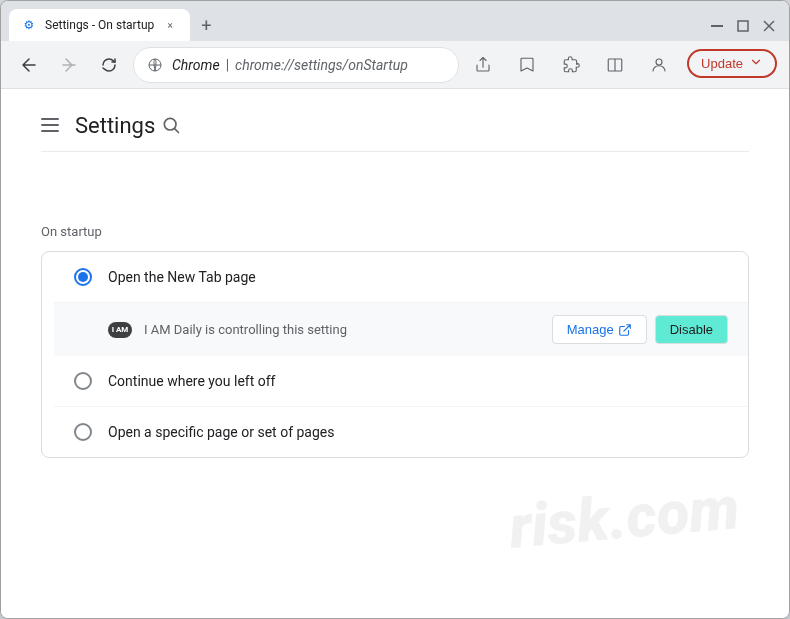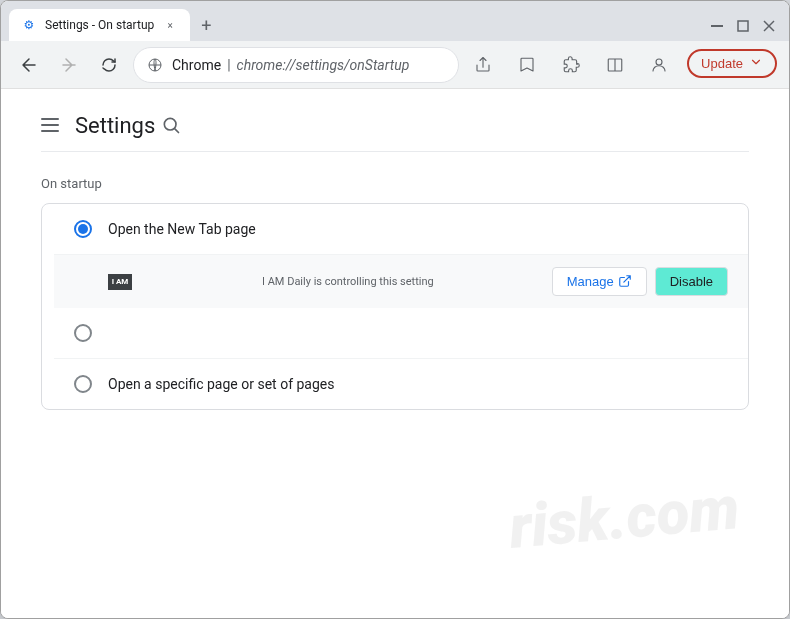--- a/index.html
+++ b/index.html
@@ -161,20 +161,21 @@
     .address-text {
       flex: 1;
       font-size: 14px;
       color: #202124;
       display: flex;
       align-items: center;
       gap: 4px;
     }
     .address-domain {
       color: #202124;
+      font-style: italic;
     }
     .address-path {
       color: #5f6368;
       font-style: italic;
     }
     .nav-right-icons {
       display: flex;
       align-items: flex-start;
       gap: 12px;
     }
@@ -261,20 +262,21 @@
       border-radius: 50%;
     }
 
     .on-startup-section {
       padding: 24px 0 0 0;
     }
     .section-label {
       font-size: 13px;
       color: #5f6368;
       margin-bottom: 12px;
+      margin-top: 48px;
     }
     .startup-card {
       border: 1px solid #dadce0;
       border-radius: 8px;
       overflow: hidden;
       padding-left: 12px;
     }
     .startup-option {
       display: flex;
       align-items: center;
@@ -315,53 +317,52 @@
       display: flex;
       align-items: center;
       padding: 12px 20px 12px 54px;
       background: #f8f9fa;
       border-top: 1px solid #f1f3f4;
     }
     .extension-icon {
       width: 24px;
       height: 16px;
       background: #3c4043;
-      border-radius: 0;
+      border-radius: 8px;
       display: flex;
       align-items: center;
       justify-content: center;
       margin-right: 12px;
       color: white;
       font-size: 8px;
       font-weight: 700;
       flex-shrink: 0;
     }
     .extension-text {
-      font-size: 11px;
-      color: #5f6368;
-      flex: 1;
-      text-align: center;
+      font-size: 13px;
+      color: #5f6368;
+      flex: 1;
     }
     .ext-buttons {
       display: flex;
       gap: 8px;
     }
     .ext-btn {
       padding: 6px 14px;
       border-radius: 4px;
       font-size: 13px;
       cursor: pointer;
       font-weight: 500;
     }
     .ext-btn-manage {
       border: 1px solid #dadce0;
       background: #fff;
       color: #1a73e8;
       display: flex;
-      align-items: flex-start;
+      align-items: flex-end;
       gap: 4px;
     }
     .ext-btn-disable {
       border: 1px solid #dadce0;
       background: #5eead4;
       color: #202124;
     }
 
     
     .watermark {
@@ -528,20 +529,21 @@
                       <path d="M18 13v6a2 2 0 01-2 2H5a2 2 0 01-2-2V8a2 2 0 012-2h6" stroke="#1a73e8" stroke-width="2" stroke-linecap="round"></path>
                       <path d="M15 3h6v6M10 14L21 3" stroke="#1a73e8" stroke-width="2" stroke-linecap="round" stroke-linejoin="round"></path>
                     </svg>
                 </button>
                 <button class="ext-btn ext-btn-disable">Disable</button>
               </div>
             </div>
 
             <div class="startup-option">
               <div class="radio-btn"></div>
+              <span class="option-label">Continue where you left off</span>
             </div>
 
             <div class="startup-option">
               <div class="radio-btn"></div>
               <span class="option-label">Open a specific page or set of pages</span>
             </div>
           </div>
         </div>
       </div>
     </div>

